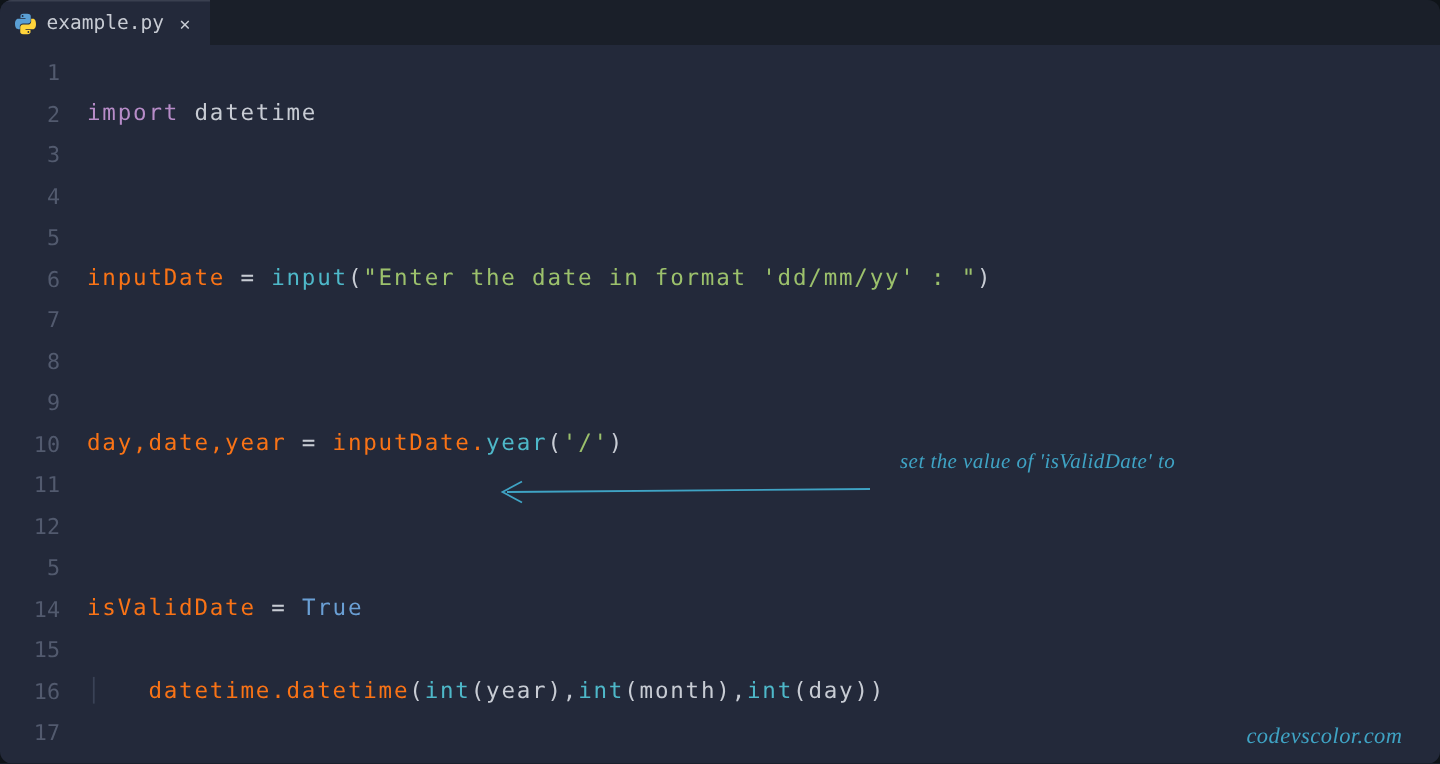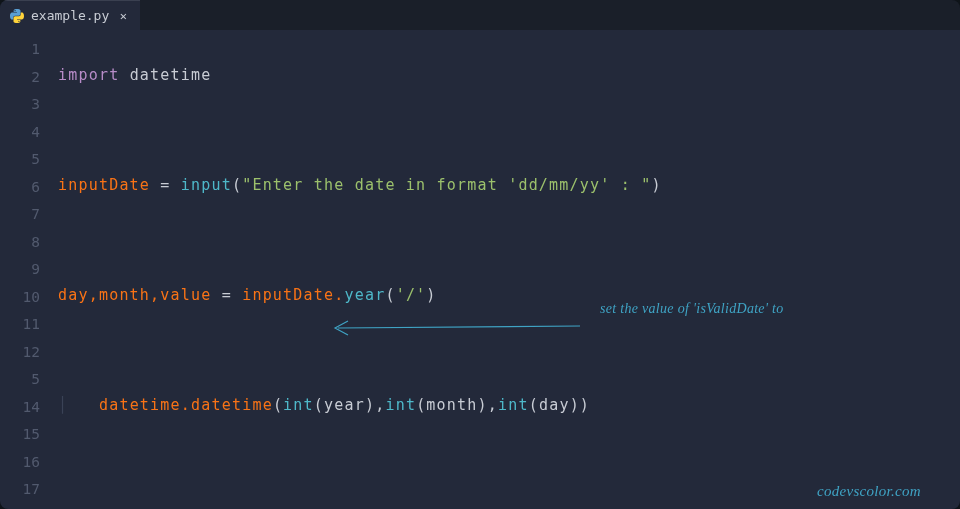--- a/index.html
+++ b/index.html
@@ -90,21 +90,21 @@
     font-size: 14px;
     letter-spacing: 0.3px;
   }
   .annotation-main {
     top: 270px;
     right: 60px;
     width: 300px;
   }
   .annotation-credit {
     bottom: 8px;
-    right: 39px;
+    right: 25px;
     font-size: 15px;
   }
   .arrow {
     position: absolute;
     top: 288px;
     left: 330px;
     width: 255px;
     height: 20px;
     pointer-events: none;
   }
@@ -143,22 +143,23 @@
       <div>14</div>
       <div>15</div>
       <div>16</div>
       <div>17</div>
     </div>
   <div class="code">
 <div><span class="kw">import</span><span> </span><span class="mod">datetime</span></div>
 <div>&nbsp;</div>
 <div><span class="ident">inputDate</span><span class="op"> = </span><span class="func">input</span><span class="op">(</span><span class="str">"Enter the date in format 'dd/mm/yy' : "</span><span class="op">)</span></div>
 <div>&nbsp;</div>
-<div><span class="ident">day,month,value</span><span class="op"> = </span><span class="ident">inputDate.</span><span class="func">year</span><span class="op">(</span><span class="str">'/'</span><span class="op">)</span></div>
+<div><span class="ident">day,date,year</span><span class="op"> = </span><span class="ident">inputDate.</span><span class="func">year</span><span class="op">(</span><span class="str">'/'</span><span class="op">)</span></div>
 <div>&nbsp;</div>
+<div><span class="ident">isValidDate</span><span class="op"> = </span><span class="const">True</span></div>
 <div><span class="indent">│   </span><span class="ident">datetime.datetime</span><span class="op">(</span><span class="func">int</span><span class="op">(year),</span><span class="func">int</span><span class="op">(month),</span><span class="func">int</span><span class="op">(day))</span></div>
 
 
 
 
 
 
 
 
   </div>

